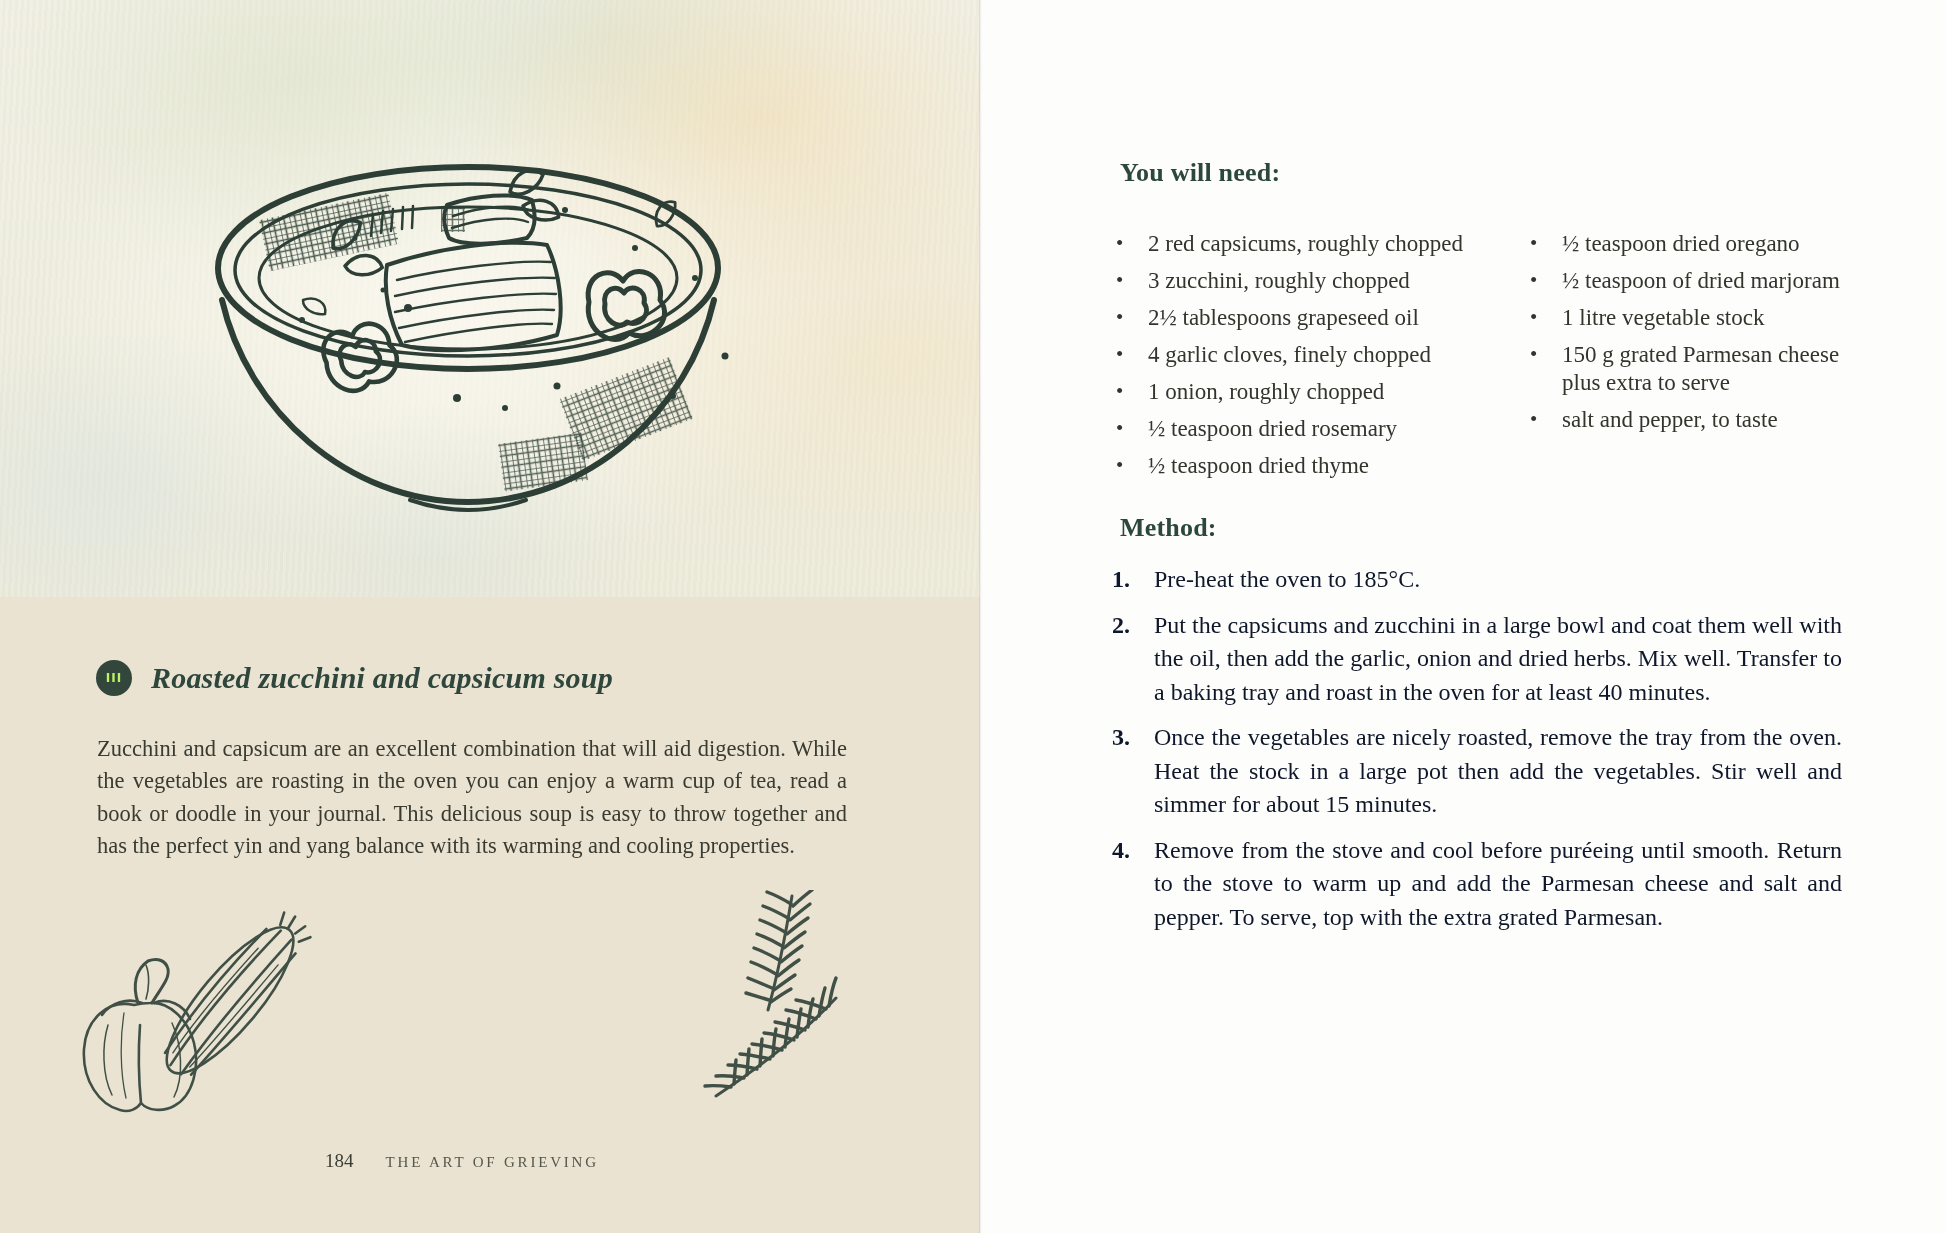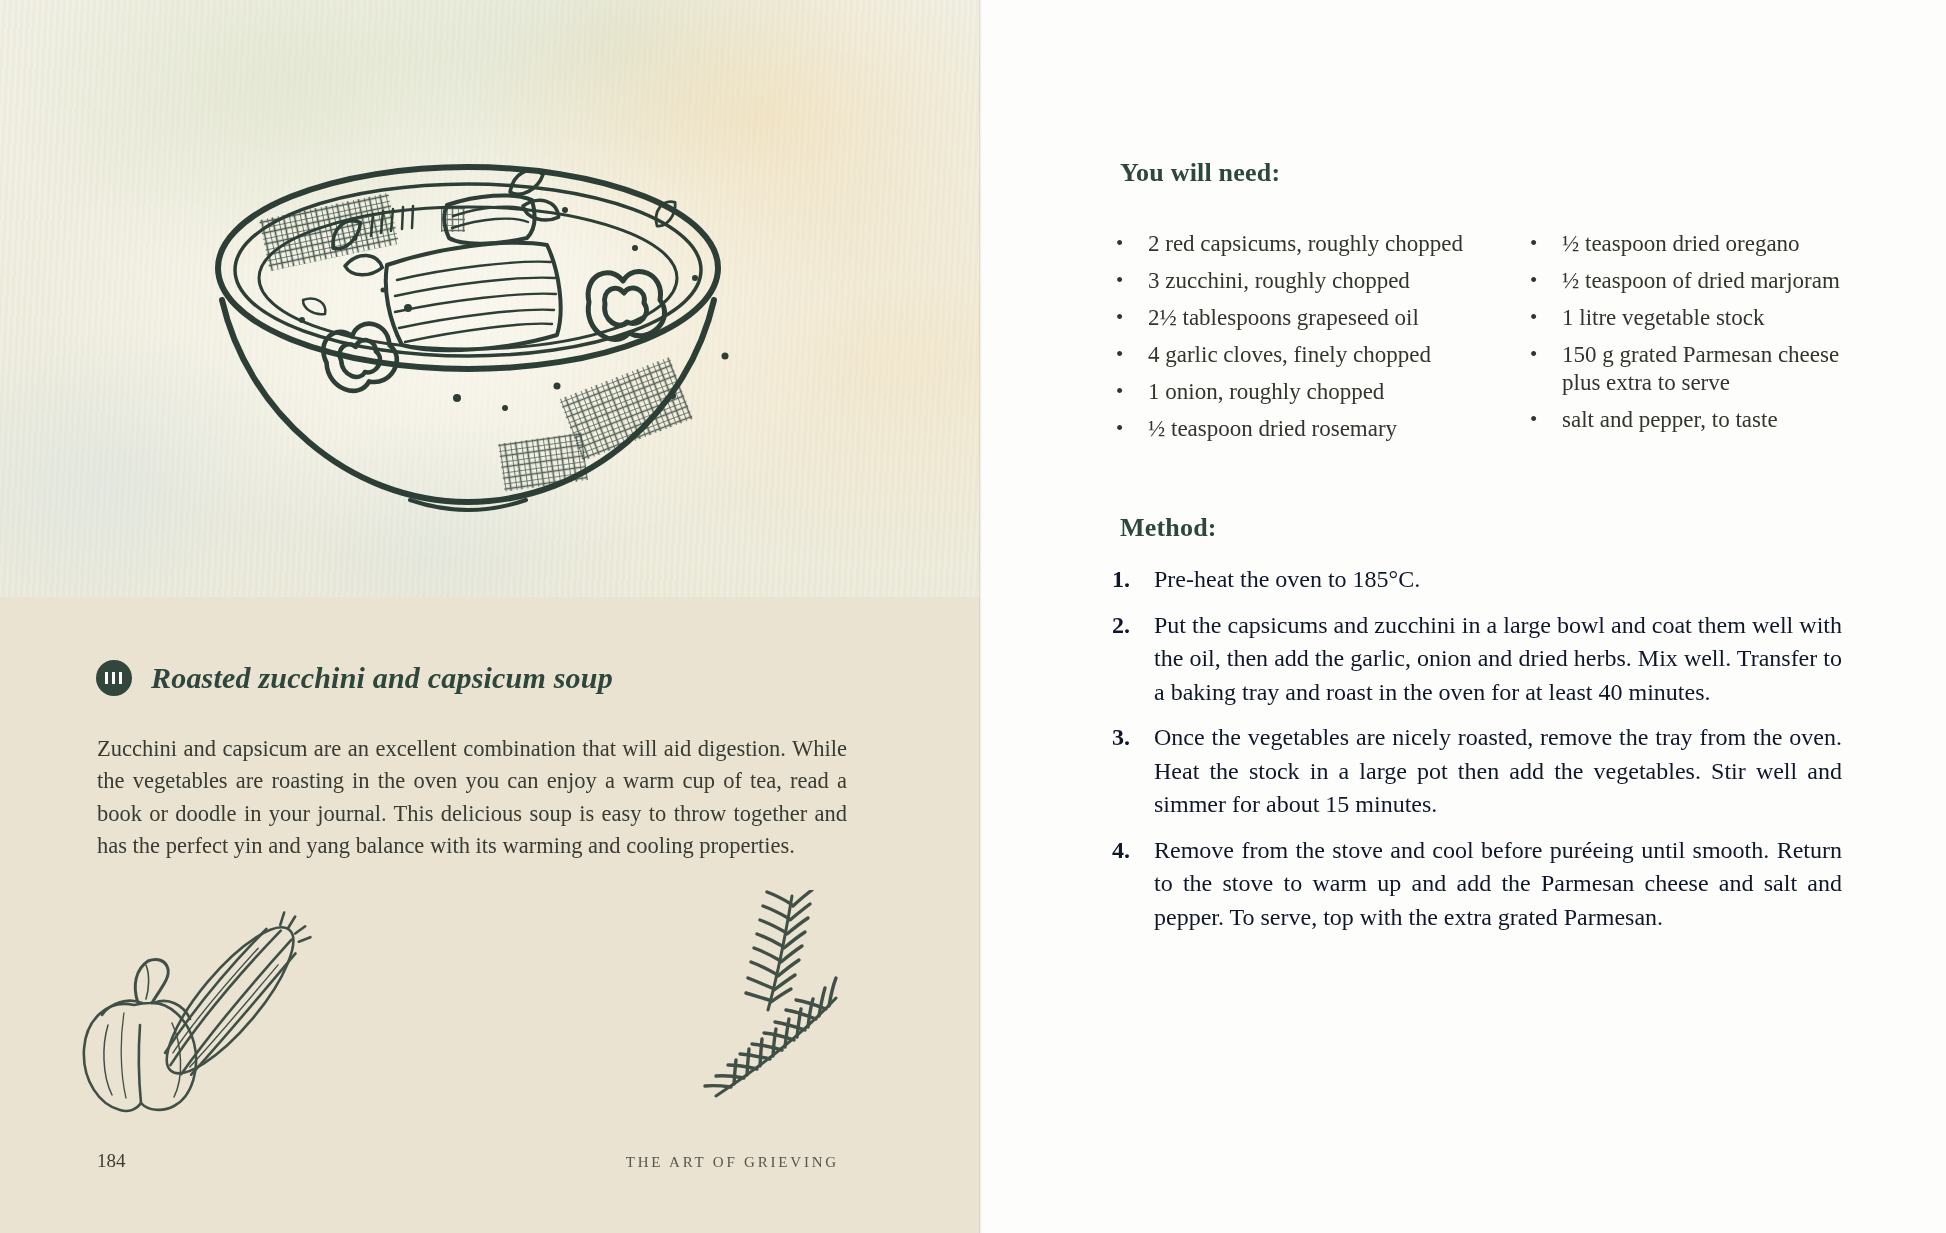--- a/index.html
+++ b/index.html
@@ -16,33 +16,33 @@
       radial-gradient(360px 240px at 62% 6%, rgba(211,221,196,.45), transparent 70%),
       radial-gradient(340px 240px at 10% 82%, rgba(212,225,228,.40), transparent 70%),
       radial-gradient(300px 200px at 44% 92%, rgba(208,222,224,.30), transparent 70%),
       radial-gradient(560px 340px at 46% 52%, rgba(252,250,241,.85), transparent 75%),
       repeating-linear-gradient(93deg, rgba(255,255,255,.10) 0 3px, rgba(205,200,178,.07) 3px 6px),
       linear-gradient(180deg,#f0efe3 0%,#eeecdd 60%,#ecead9 100%);
   }
   .bowl-illo{position:absolute;left:205px;top:148px;}
 
   .title-row{position:absolute;left:96px;top:660px;display:flex;align-items:center;gap:19px;}
-  .badge{width:36px;height:36px;border-radius:50%;background:#32463b;color:#ffffff;
+  .badge{width:36px;height:36px;border-radius:50%;background:#32463b;color:#bef264;
          display:flex;align-items:center;justify-content:center;
-         font-family:"DejaVu Sans",sans-serif;font-size:16px;font-weight:bold;letter-spacing:1px;flex:0 0 auto;}
+         font-family:"DejaVu Sans",sans-serif;font-size:12px;font-weight:bold;letter-spacing:1px;flex:0 0 auto;}
   .recipe-title{font-size:30px;font-weight:bold;font-style:italic;color:#2e463b;letter-spacing:.2px;}
 
   .intro{position:absolute;left:97px;top:710px;width:750px;font-size:22.5px;line-height:32.5px;
          color:#393b31;text-align:justify;}
 
   .veg-illo{position:absolute;left:62px;top:893px;}
   .rosemary-illo{position:absolute;left:688px;top:890px;}
 
-  .left-footer{position:absolute;left:97px;top:1150px;width:742px;display:flex;
-               justify-content:space-between;align-items:baseline;gap:32px;}
+  .left-footer{position:absolute;left:91px;top:1150px;width:742px;display:flex;
+               justify-content:center;align-items:baseline;gap:32px;}
   .page-num{font-size:19px;color:#393d33;}
   .running-title{font-size:15px;letter-spacing:2.8px;color:#54574b;}
 
   .spine{position:absolute;left:979px;top:0;width:3px;height:1233px;
          background:linear-gradient(90deg,rgba(120,115,100,.18),rgba(255,255,255,0));}
 
   
   .right-page{position:absolute;left:982px;top:0;width:964px;height:1233px;background:#fdfdfc;}
 
   .section-heading{font-size:26px;font-weight:bold;color:#2c473b;letter-spacing:.2px;}
@@ -243,20 +243,21 @@
     <h2 class="section-heading need-heading" style="position:absolute;margin:8px;">You will need:</h2>
 
     <div class="ingredients-wrap">
       <ul class="ingredients col-1">
           <li>2 red capsicums, roughly chopped</li>
           <li>3 zucchini, roughly chopped</li>
           <li>2½ tablespoons grapeseed oil</li>
           <li>4 garlic cloves, finely chopped</li>
           <li>1 onion, roughly chopped</li>
           <li>½ teaspoon dried rosemary</li>
+          <li>½ teaspoon dried thyme</li>
         </ul>
       <ul class="ingredients col-2">
           <li>½ teaspoon dried oregano</li>
           <li>½ teaspoon of dried marjoram</li>
           <li>1 litre vegetable stock</li>
           <li>150 g grated Parmesan cheese plus extra to serve</li>
           <li>salt and pepper, to taste</li>
         </ul>
     </div>
 

